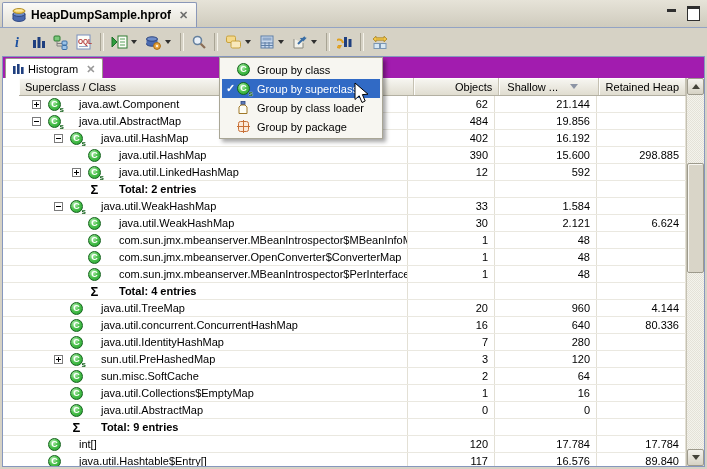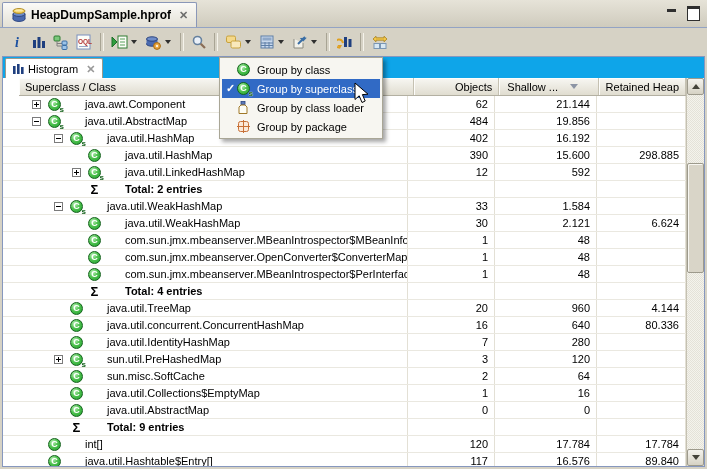--- a/index.html
+++ b/index.html
@@ -24,21 +24,21 @@
   .ic-max{width:11px;height:11px;border:1px solid #2F2F2F;border-top:3px solid #2F2F2F;background:#fff;}
   
   .toolbar{position:absolute;top:28px;left:0;width:707px;height:28px;display:flex;align-items:center;padding-left:6px;}
   .tbtn{height:24px;display:flex;align-items:center;justify-content:center;padding:0 3px;}
   .darr{width:0;height:0;border-left:3px solid transparent;border-right:3px solid transparent;
     border-top:4px solid #2F2F2F;margin-left:3px;margin-right:2px;}
   .tsep{width:2px;height:18px;border-left:1px solid #A8A494;border-right:1px solid #F5F3EB;margin:0 4px;}
   
   .editor{position:absolute;left:2px;top:56px;width:701px;height:409px;
     border:1px solid #8697BE;background:#fff;box-sizing:content-box;}
-  .viewtabs{position:absolute;top:0;left:0;right:0;height:21px;background:#0ea5e9;border-bottom:1px solid #B7B4A6;}
+  .viewtabs{position:absolute;top:0;left:0;right:0;height:21px;background:#a21caf;border-bottom:1px solid #B7B4A6;}
   .vtab{position:absolute;left:2px;top:1px;height:20px;background:#fff;border:1px solid #9C9A8C;border-bottom:none;
     display:flex;align-items:center;padding:0 7px;border-radius:2px 2px 0 0;}
   .vtab .lbl{margin:0 4px;}
   .vtab .closex{color:#9A9A9A;font-weight:bold;}
   
   .tablewrap{position:absolute;top:21px;left:0;width:683px;bottom:0;overflow:hidden;background:#fff;}
   .hdr{display:flex;height:18px;background:linear-gradient(#F8F7F3,#E0DDD0);
     border-bottom:1px solid #B3B0A2;box-sizing:border-box;margin-left:16px;}
   .hcell{display:flex;align-items:center;box-sizing:border-box;height:100%;
     border-right:1px solid #C5C1B2;box-shadow:inset 1px 1px 0 #FDFDFB;position:relative;
@@ -49,21 +49,21 @@
   .c3{width:89px;}
   .hcell.num,.cell.num{justify-content:flex-end;padding-right:6px;}
   .hcell.c2{justify-content:flex-start;padding-left:8px;}
   .sortarrow{position:absolute;right:20px;top:6px;width:0;height:0;
     border-left:4px solid transparent;border-right:4px solid transparent;border-top:5px solid #8C94A4;}
   .rows{position:absolute;top:18px;left:0;right:0;bottom:0;}
   .row{display:flex;height:17px;box-sizing:border-box;border-bottom:1px solid #EAE8E0;background:#fff;}
   .cell{display:flex;align-items:center;box-sizing:border-box;height:100%;
     border-right:1px solid #E3E0D5;white-space:nowrap;overflow:hidden;}
   .row.bold .lbl{font-weight:bold;}
-  .lbl{margin-left:19px;}
+  .lbl{margin-left:13px;}
   
   .expslot{width:11px;height:11px;margin-right:6px;flex:none;position:relative;}
   .exp{position:absolute;inset:1px;width:9px;height:9px;box-sizing:border-box;
     border:1px solid #7B7B7B;background:#fff;}
   .exp:before{content:"";position:absolute;left:1px;top:3px;width:5px;height:1px;background:#000;}
   .exp.plus:after{content:"";position:absolute;left:3px;top:1px;width:1px;height:5px;background:#000;}
   .cicon{width:13px;height:13px;flex:none;border-radius:50%;box-sizing:border-box;
     background:radial-gradient(circle at 35% 30%,#B9F0B9 0%,#4EC24E 45%,#1E9E2E 100%);
     border:1px solid #14621C;color:#fff;font-size:9px;font-weight:bold;
     display:flex;align-items:center;justify-content:center;line-height:11px;

